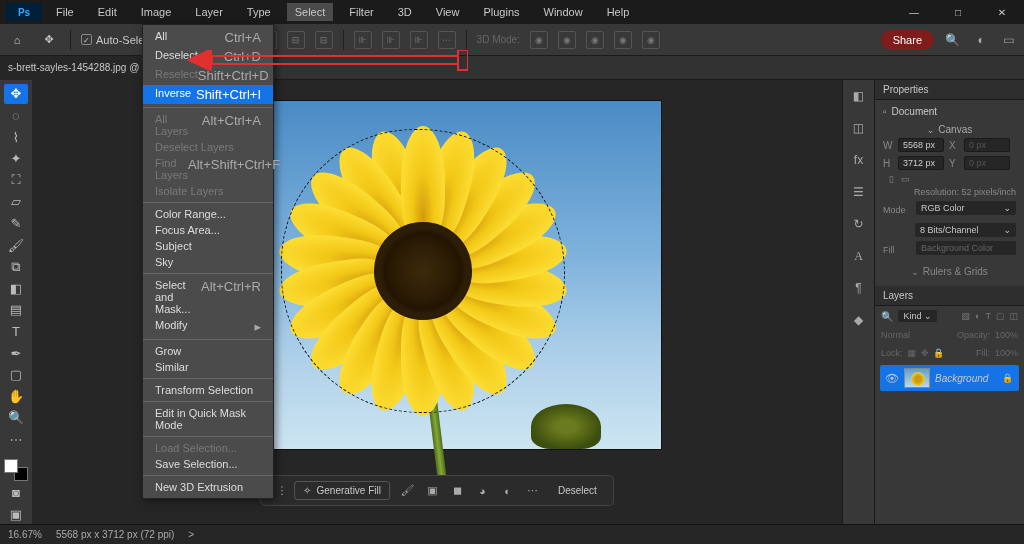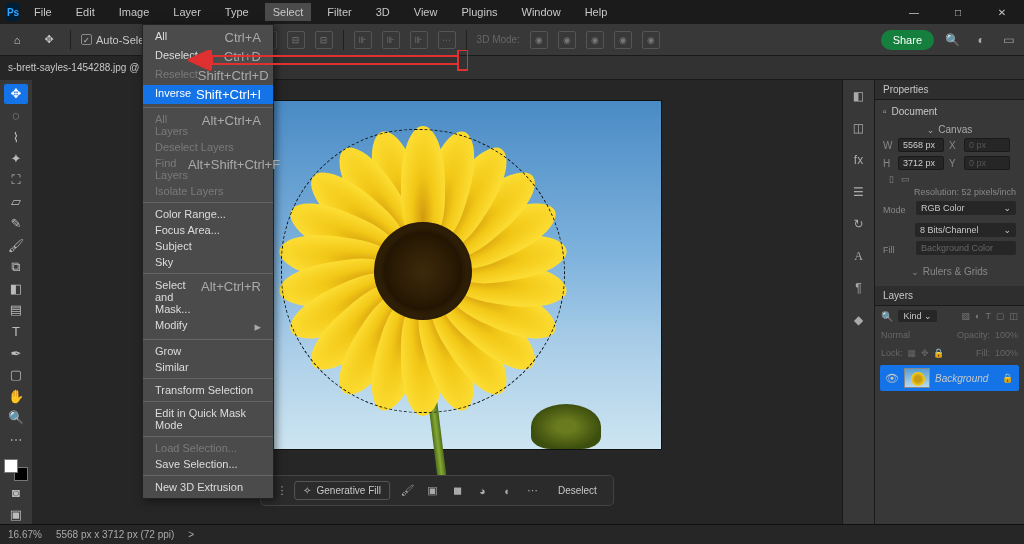--- a/index.html
+++ b/index.html
@@ -1,32 +1,32 @@
 <!DOCTYPE html>
 <html><head>
 <meta charset="utf-8">
 <style>
 * { margin:0; padding:0; box-sizing:border-box; font-family:-apple-system,Segoe UI,Arial,sans-serif; user-select:none; }
 body { width:1024px; height:544px; background:#323232; color:#c8c8c8; font-size:11px; overflow:hidden; position:relative; }
 .titlebar { height:24px; background:#1b1b1b; display:flex; align-items:center; }
-.ps-logo { width:14px; height:18px; margin:8px 6px; background:#001e36; color:#31a8ff; font-weight:700; font-size:10px; display:flex; align-items:center; justify-content:center; border-radius:3px; }
+.ps-logo { width:36px; height:18px; margin:8px 6px; background:#001e36; color:#31a8ff; font-weight:700; font-size:10px; display:flex; align-items:center; justify-content:center; border-radius:3px; }
 .menubar { display:flex; gap:8px; }
 .menu-item { padding:3px 8px; cursor:default; }
 .menu-item.open { background:#4b4b4b; }
 .win-controls { margin-left:auto; display:flex; }
 .win-btn { width:44px; height:24px; display:flex; align-items:center; justify-content:center; font-size:10px; }
 .optbar { height:32px; background:#383838; border-bottom:1px solid #1a1a1a; display:flex; align-items:center; padding:0 6px; gap:10px; }
 .home-ico { width:22px; height:22px; display:flex; align-items:center; justify-content:center; }
 .opt-sep { width:1px; height:20px; background:#1f1f1f; }
 .opt-chk { display:flex; align-items:center; gap:4px; }
 .chkbox { width:11px; height:11px; border:1px solid #888; border-radius:2px; }
 .chkbox.on::after { content:"✓"; font-size:8px; position:relative; top:-2px; left:1px; color:#ccc; }
 .opt-dd { display:flex; align-items:center; background:#262626; padding:2px 6px; border-radius:3px; gap:6px; font-size:10px; }
 .opt-ico { width:18px; height:18px; border:1px solid #555; border-radius:2px; display:flex; align-items:center; justify-content:center; font-size:9px; color:#777; }
-.share-btn { margin-left:auto; background:#15803d; color:#fff; padding:4px 12px; border-radius:20px; font-size:11px; }
+.share-btn { margin-left:auto; background:#7f1d1d; color:#fff; padding:4px 12px; border-radius:20px; font-size:11px; }
 .top-ico { width:18px; height:18px; display:flex; align-items:center; justify-content:center; font-size:12px; color:#aaa; }
 .tabbar { height:24px; background:#323232; display:flex; align-items:center; border-bottom:1px solid #1a1a1a; }
 .doc-tab { background:#262626; height:24px; display:flex; align-items:center; padding:0 8px; gap:8px; font-size:10px; max-width:210px; overflow:hidden; white-space:nowrap; }
 .tab-close { font-size:11px; }
 .workspace { position:absolute; top:80px; left:0; right:0; bottom:20px; display:flex; }
 .ltools { width:32px; background:#383838; display:flex; flex-direction:column; align-items:center; padding-top:4px; gap:2px; }
 .tool { width:24px; height:22px; display:flex; align-items:center; justify-content:center; font-size:13px; color:#bbb; border-radius:2px; }
 .tool.active { background:#1473e6; color:#fff; }
 .swatches { margin-top:8px; position:relative; width:24px; height:24px; }
 .sw-fg { position:absolute; width:14px; height:14px; background:#fff; border:1px solid #777; top:0; left:0; }

